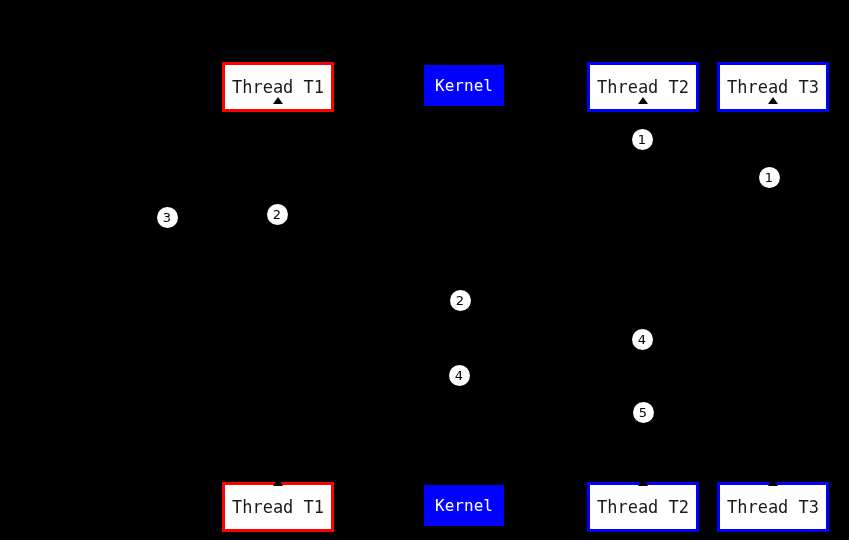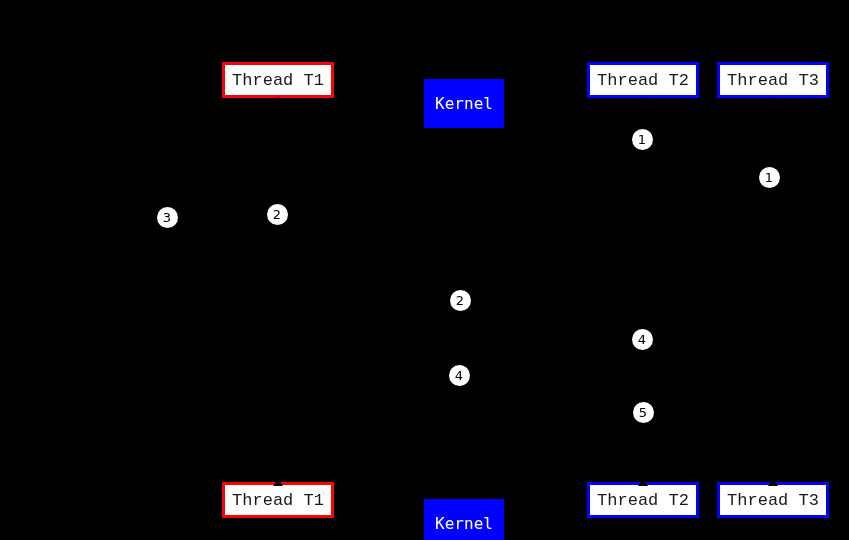--- a/index.html
+++ b/index.html
@@ -18,36 +18,34 @@
   .box {
     position: absolute;
     box-sizing: border-box;
     display: flex;
     align-items: center;
     justify-content: center;
     white-space: nowrap;
   }
   .box.thread {
     width: 112px;
-    height: 36px;
+    height: 50px;
     background: var(--box-fill, #ffffff);
     color: var(--box-text, #1a1a1a);
     border: 3px solid #000;
     font-size: 17px;
-    font-family: Liberation Mono, monospace;
   }
   .box.thread.red  { border-color: var(--red-border, #ff0000); }
   .box.thread.blue { border-color: var(--blue, #0000ff); justify-content: center; }
   .box.kernel {
     width: 80px;
-    height: 49px;
+    height: 41px;
     background: var(--blue, #0000ff);
     color: var(--kernel-text, #ffffff);
     font-size: 16px;
-    margin-top: 14px;
   }
   .marker {
     position: absolute;
     width: 21px;
     height: 21px;
     border-radius: 50%;
     background: var(--marker-fill, #ffffff);
     color: var(--marker-text, #000000);
     font-family: "DejaVu Sans", sans-serif;
     font-size: 13px;

